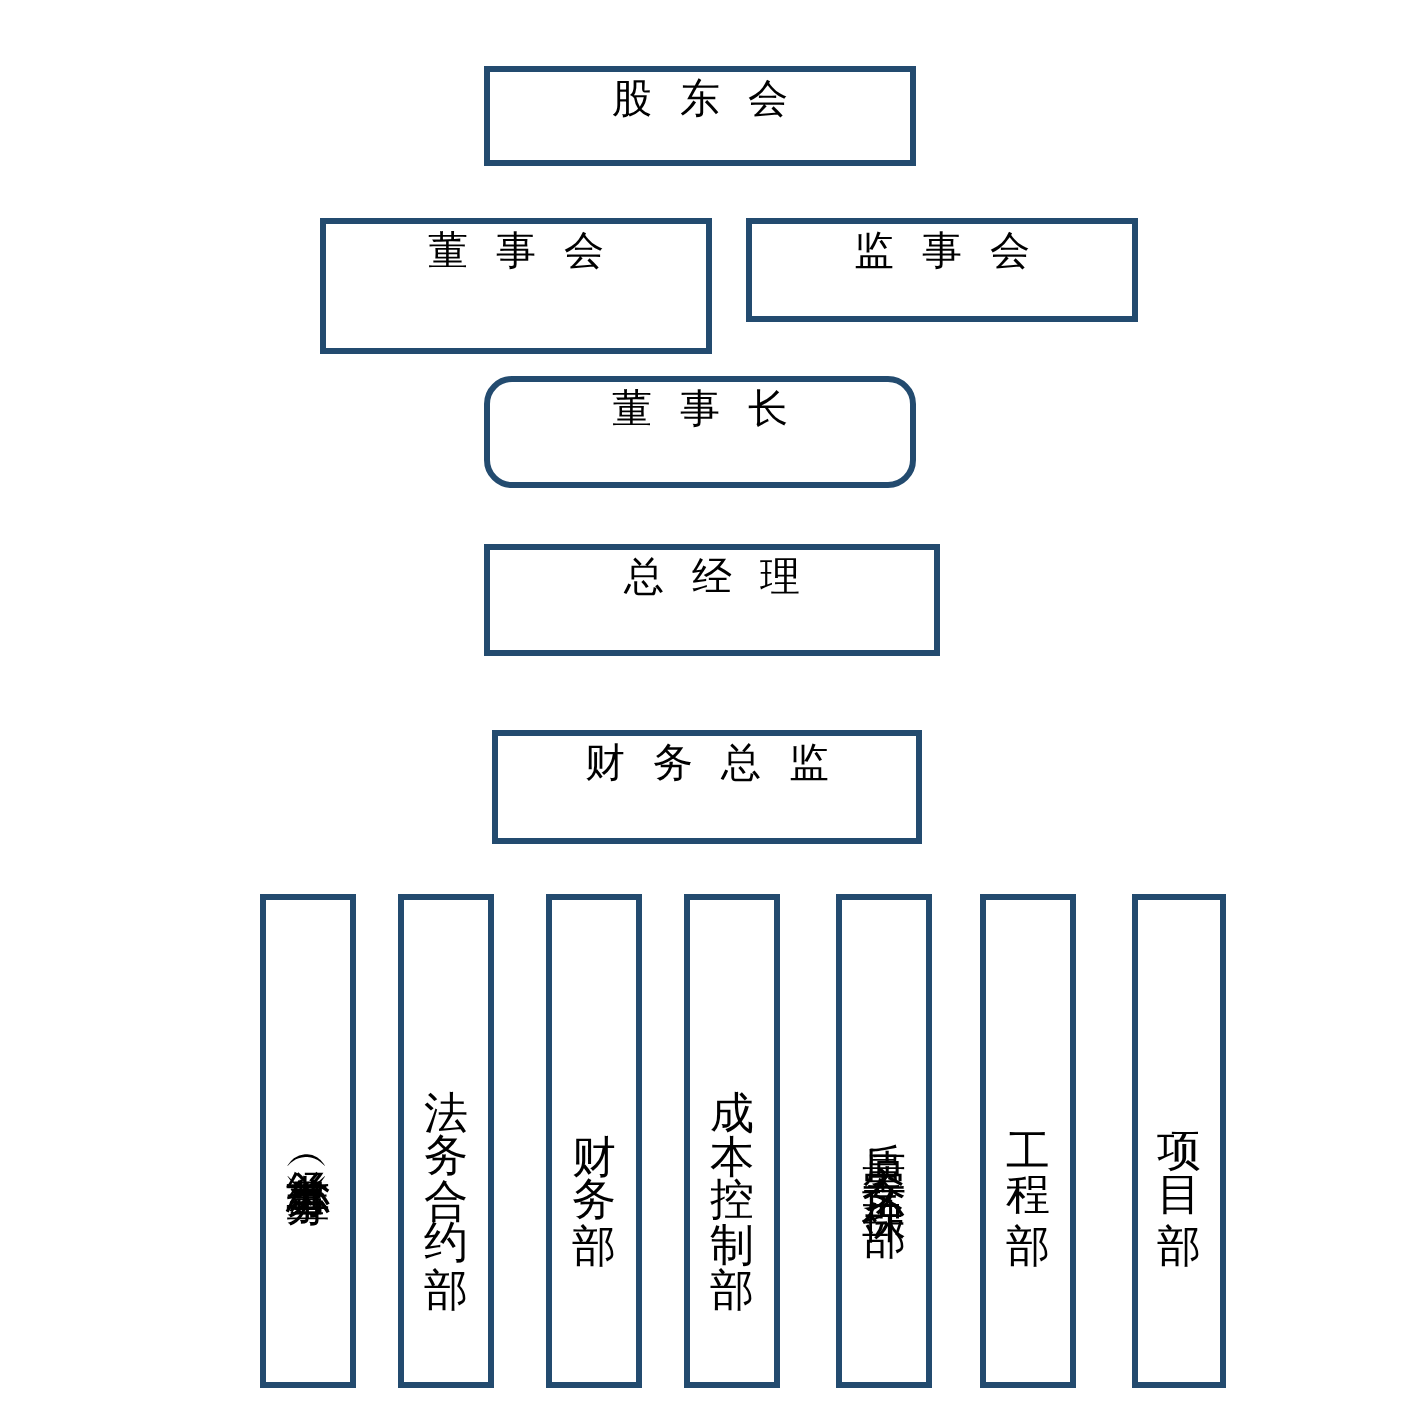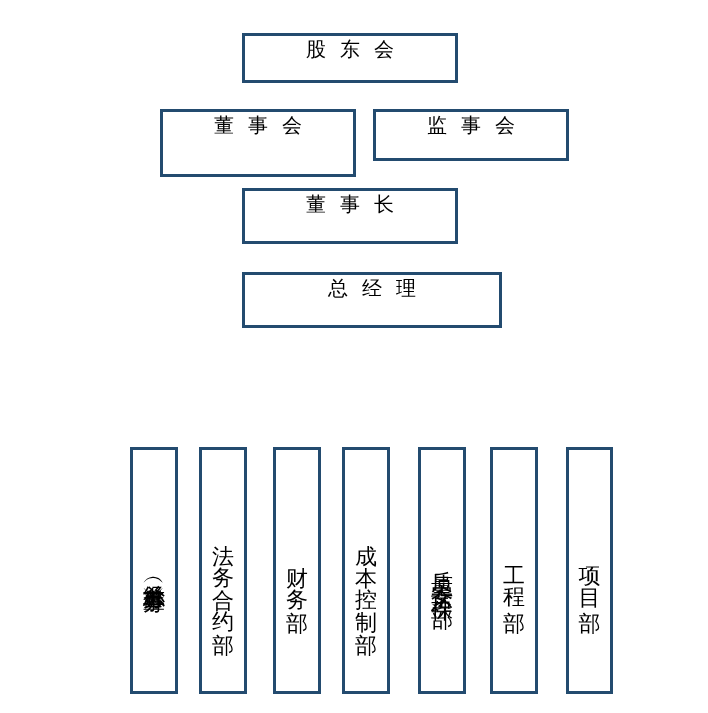--- a/index.html
+++ b/index.html
@@ -45,22 +45,22 @@
     padding-top:22px;      
     white-space:nowrap;
   }
   .vbox.v-7 .lbl{letter-spacing:6px;padding-top:6px;}
   .vbox.v-8 .lbl{letter-spacing:1px;padding-top:1px;}
 
   
   #n-shareholders      {left:242px;top:33px; width:216px;height:50px;}
   #n-board             {left:160px;top:109px;width:196px;height:68px;}
   #n-supervisory       {left:373px;top:109px;width:196px;height:52px;}
-  #n-chairman          {left:242px;top:188px;width:216px;height:56px;}
-  #n-gm                {left:242px;top:272px;width:260px;height:56px;}
+  #n-chairman          {left:242px;top:188px;width:216px;height:56px;border-radius:14px;}
+  #n-gm                {left:242px;top:272px;width:228px;height:56px;}
   #n-deputy-gm         {left:12px; top:365px;width:215px;height:57px;}
   #n-finance-director  {left:246px;top:365px;width:215px;height:57px;}
   #n-chief-engineer    {left:482px;top:365px;width:216px;height:57px;}
 
   #d-gm-office         {left:130px;top:447px;width:48px;height:247px;}
   #d-legal-contract    {left:199px;top:447px;width:48px;height:247px;}
   #d-finance           {left:273px;top:447px;width:48px;height:247px;}
   #d-cost-control      {left:342px;top:447px;width:48px;height:247px;}
   #d-quality-safety-env{left:418px;top:447px;width:48px;height:247px;}
   #d-engineering       {left:490px;top:447px;width:48px;height:247px;}
@@ -85,20 +85,23 @@
 
   <div class="hbox" id="n-chairman">
     <span class="lbl">董事长</span>
   </div>
 
   <div class="hbox" id="n-gm">
     <span class="lbl">总经理</span>
   </div>
 
 
+  <div class="hbox" id="n-finance-director">
+    <span class="lbl">财务总监</span>
+  </div>
 
 
   <div class="vbox v-8" id="d-gm-office">
     <span class="lbl">总经办（董事办）</span>
   </div>
 
   <div class="vbox" id="d-legal-contract">
     <span class="lbl">法务合约部</span>
   </div>
 

